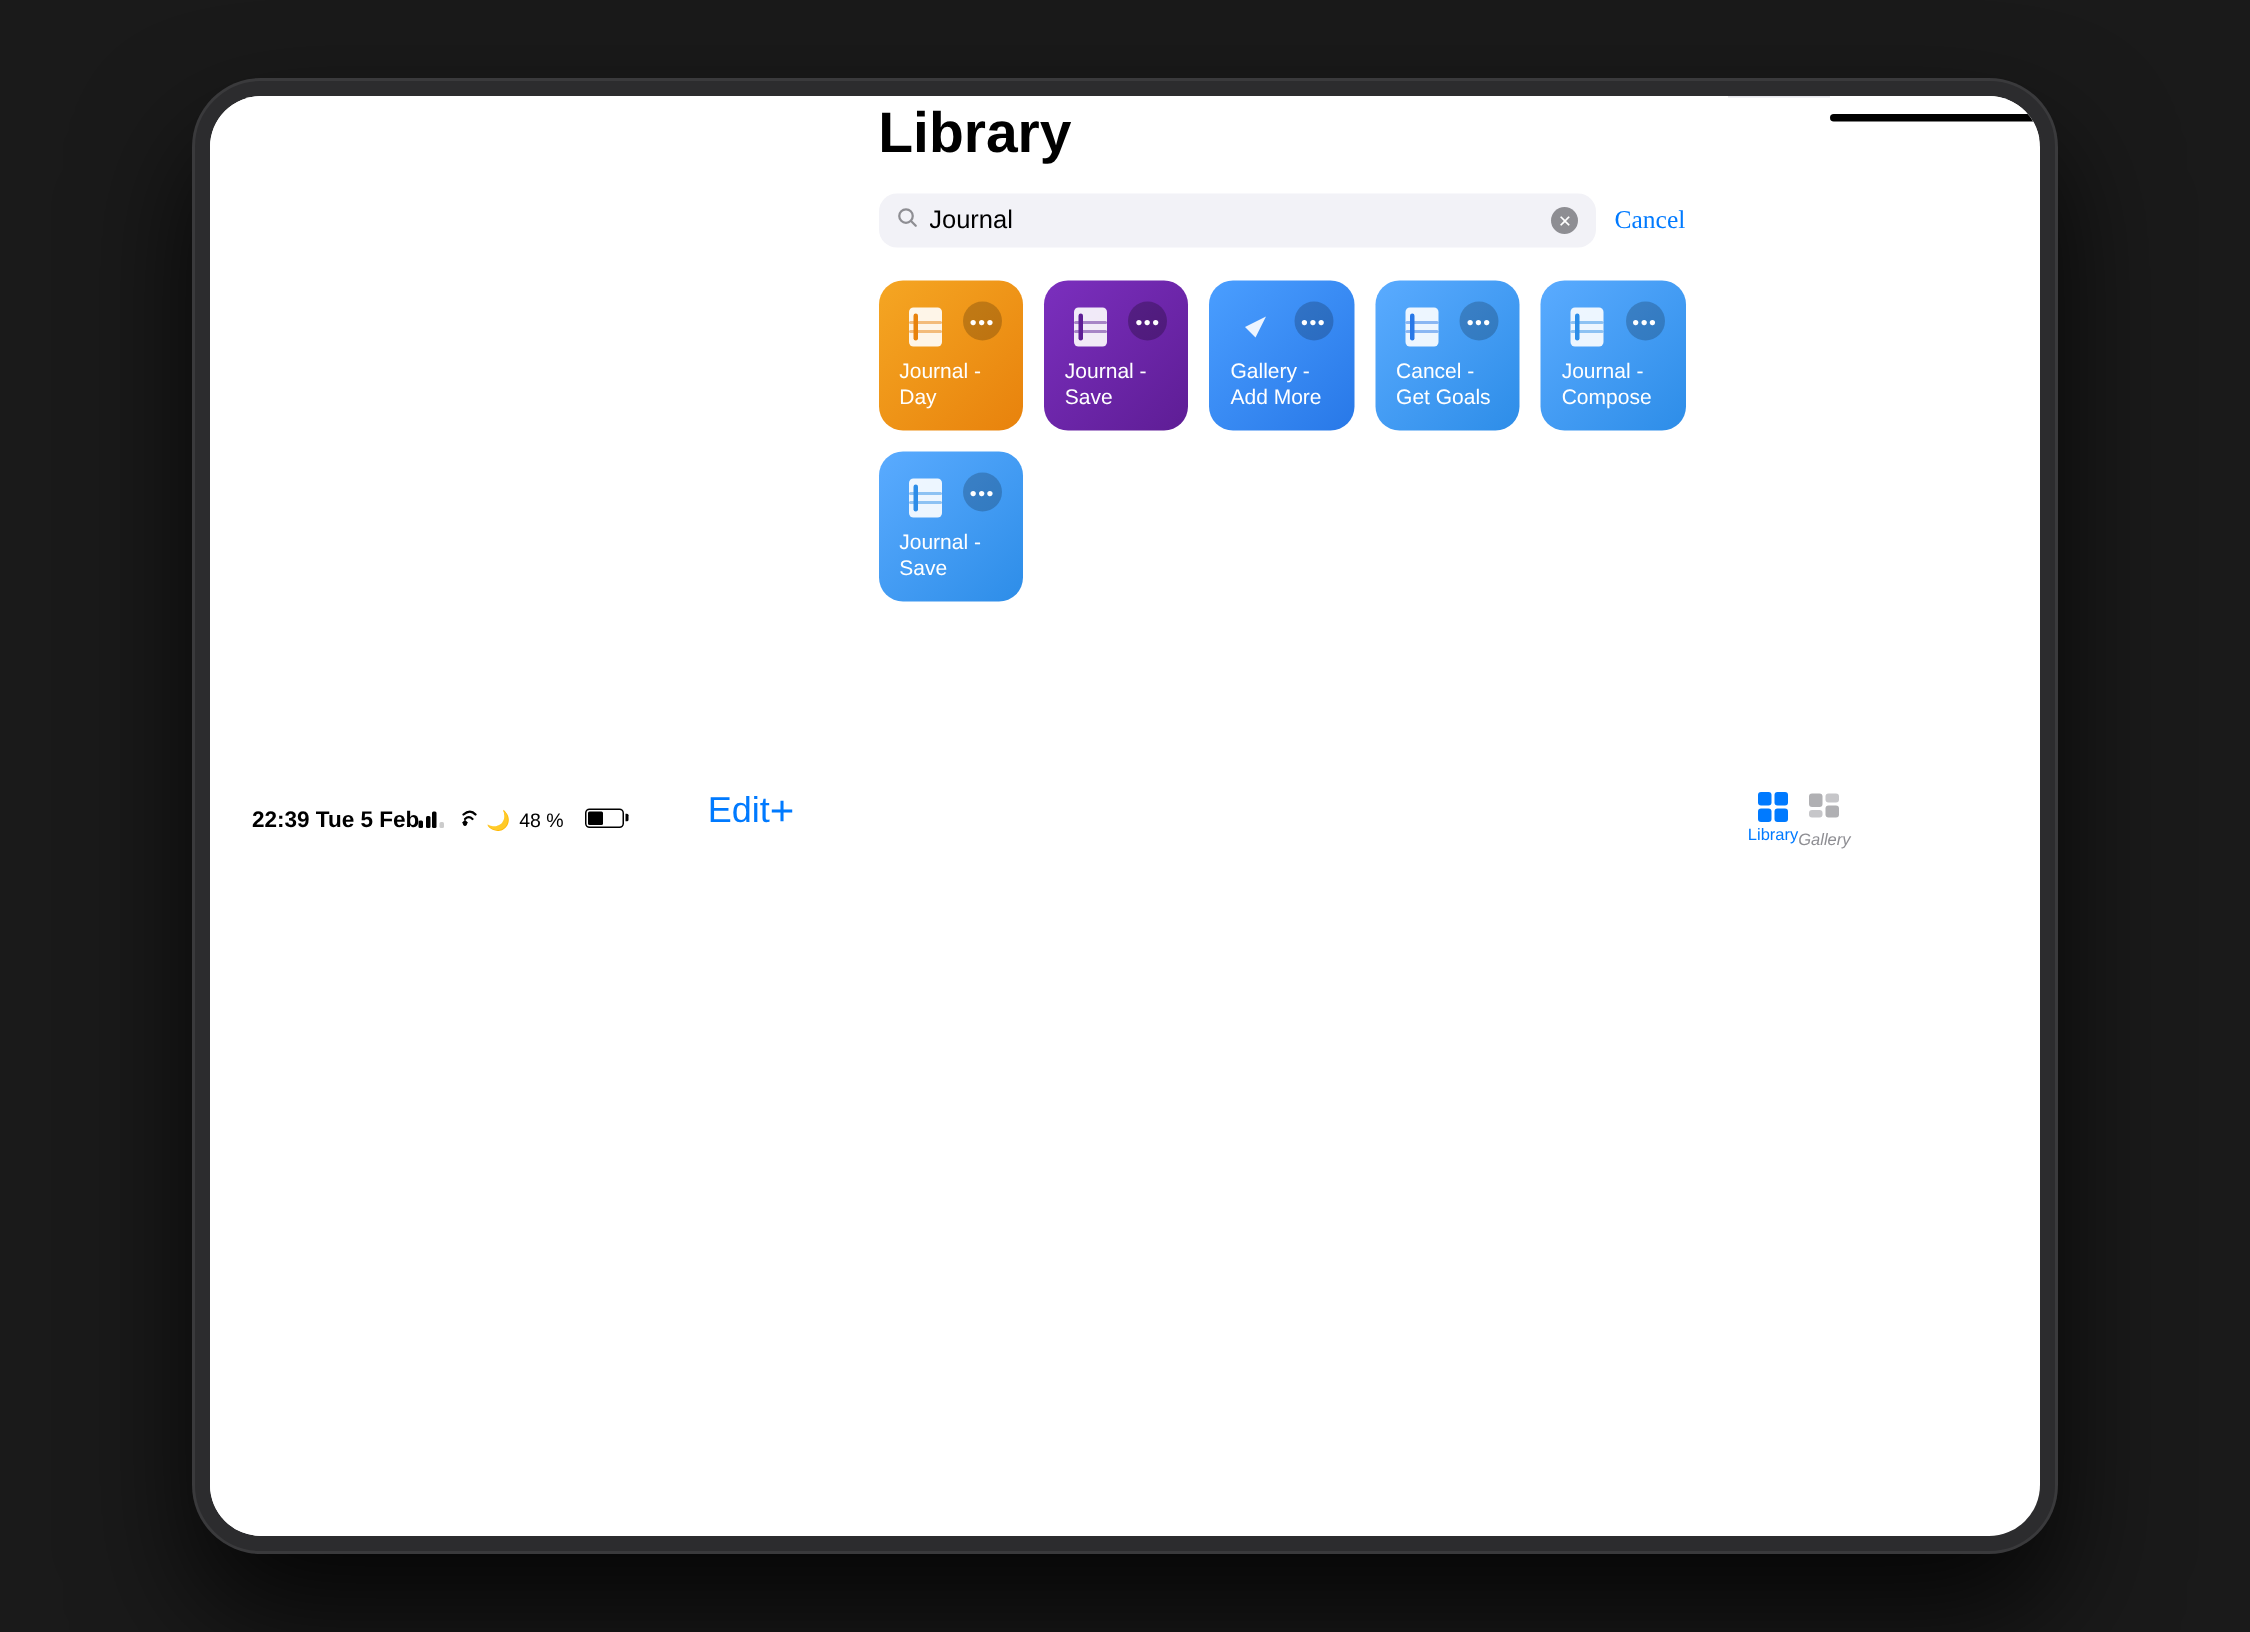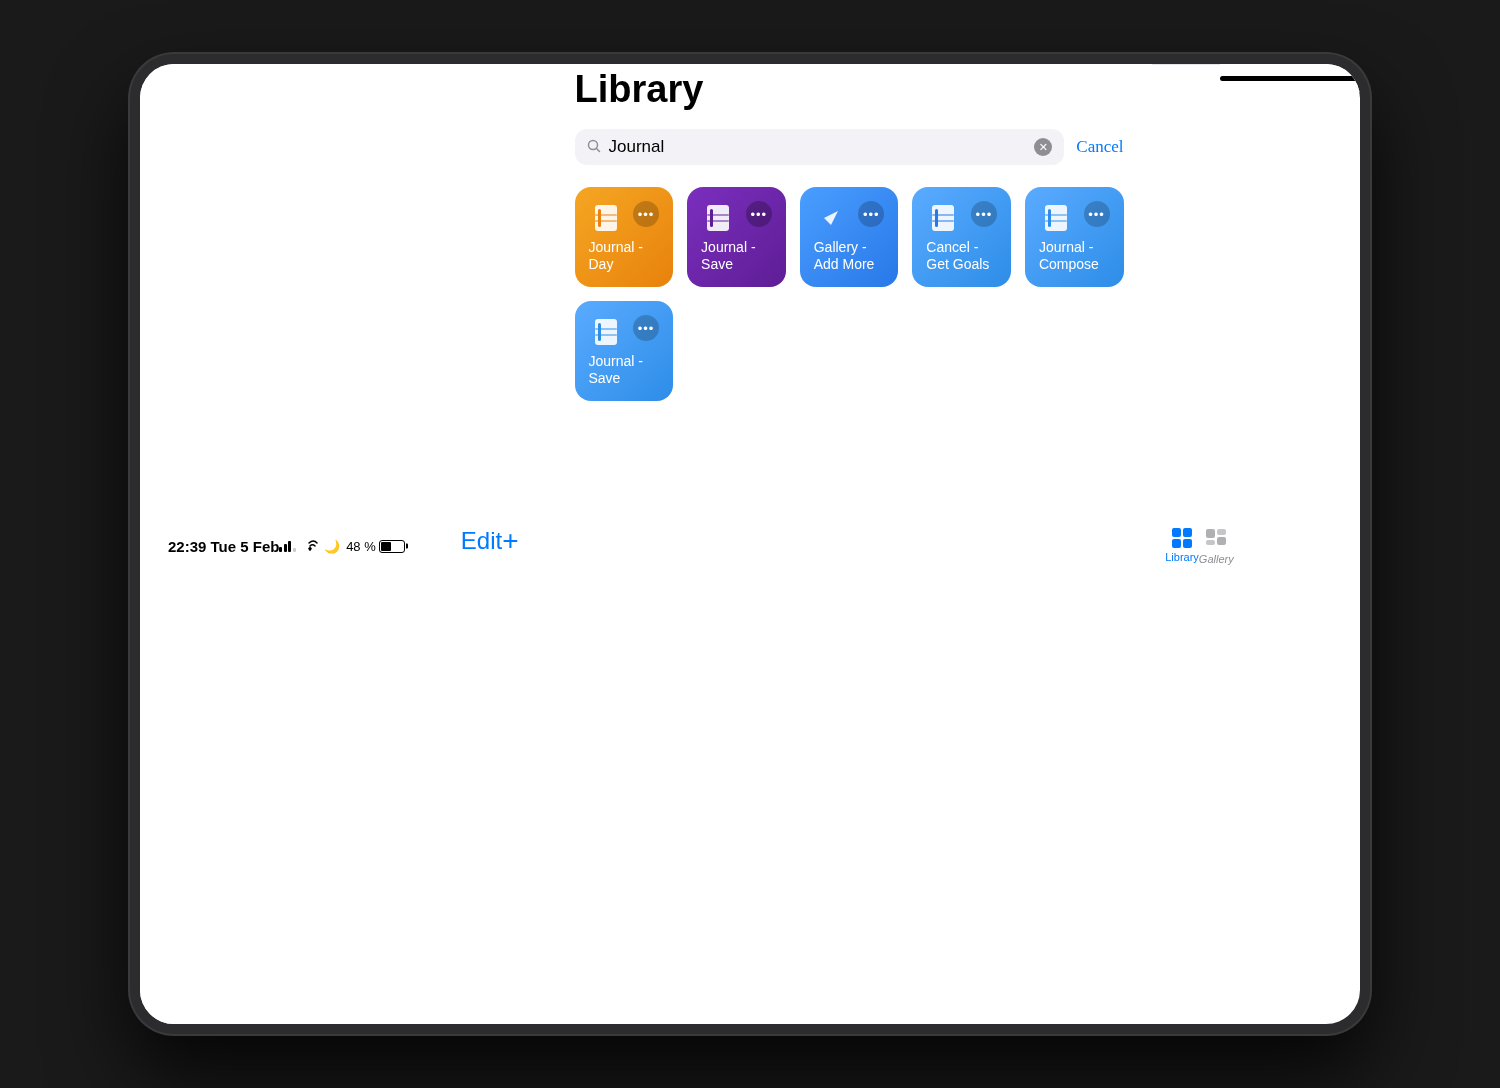--- a/index.html
+++ b/index.html
@@ -68,22 +68,22 @@
       border-radius: 1px;
     }
 
     .wifi-icon {
       font-size: 14px;
       color: #000;
     }
 
     .battery-icon {
       display: flex;
-      align-items: center;
-      gap: 3px;
+      align-items: flex-start;
+      gap: 14px;
       font-size: 13px;
       color: #000;
     }
 
     .battery-body {
       width: 26px;
       height: 13px;
       border: 1.5px solid #000;
       border-radius: 3px;
       position: relative;

